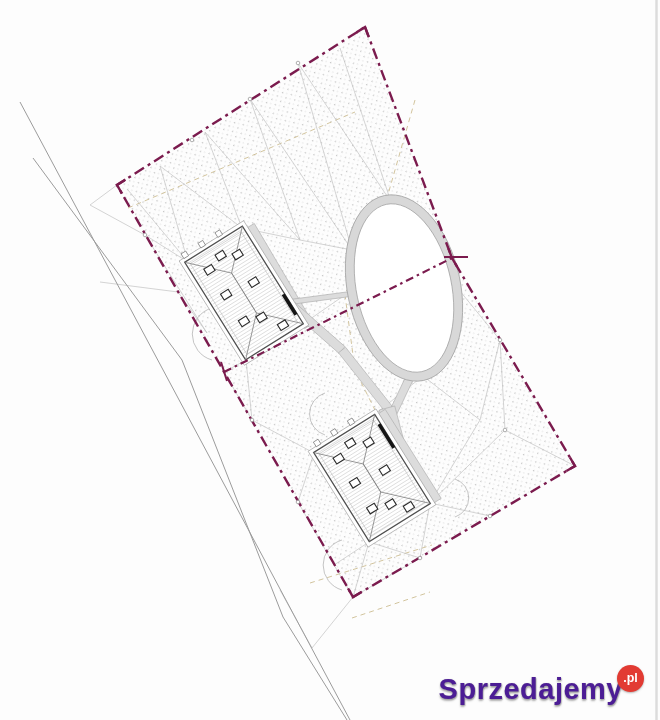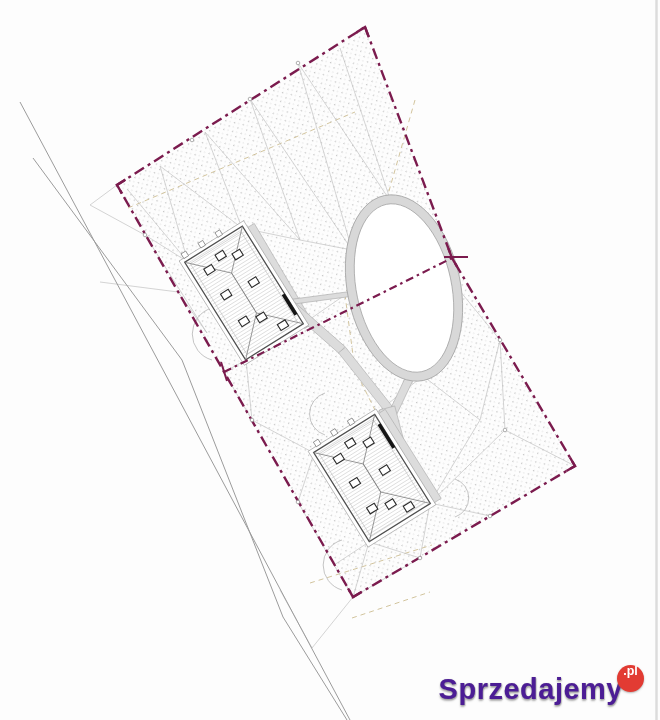--- a/index.html
+++ b/index.html
@@ -3,21 +3,21 @@
 <meta charset="utf-8">
 <style>
   html,body{margin:0;padding:0;background:#ffffff;}
   .stage{position:relative;width:660px;height:720px;background:#fdfdfd;overflow:hidden;
          font-family:"Liberation Sans",sans-serif;}
   .stage svg{position:absolute;left:0;top:0;width:660px;height:720px;display:block;}
   .wm{position:absolute;right:16px;bottom:16px;display:flex;align-items:flex-start;pointer-events:none;}
   .wm-text{font-weight:bold;font-size:29px;letter-spacing:0.5px;color:#4c1d95;line-height:1;
            padding-top:10px;
            text-shadow:0 2px 2px rgba(120,120,120,.55),0 0 1px rgba(150,150,150,.5),1px 1px 1px rgba(130,130,130,.35);}
-  .wm-badge{width:27px;height:27px;border-radius:50%;display:flex;align-items:flex-start;justify-content:center;
+  .wm-badge{width:27px;height:27px;border-radius:50%;display:flex;align-items:center;justify-content:center;
             margin-left:-6px;margin-top:0px;color:#ffffff;font-weight:bold;font-size:12.5px;line-height:1;
             box-shadow:0 1px 2px rgba(110,110,110,.5);}
 </style>
 </head>
 <body>
 
 <div class="stage">
   <svg id="plan-svg" viewBox="0 0 660 720">
       <defs>
         <pattern id="stipple" width="6.3" height="6.3" patternUnits="userSpaceOnUse" patternTransform="rotate(-32)">

